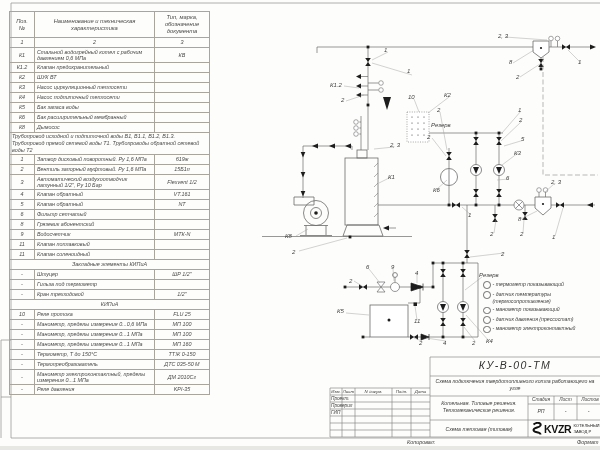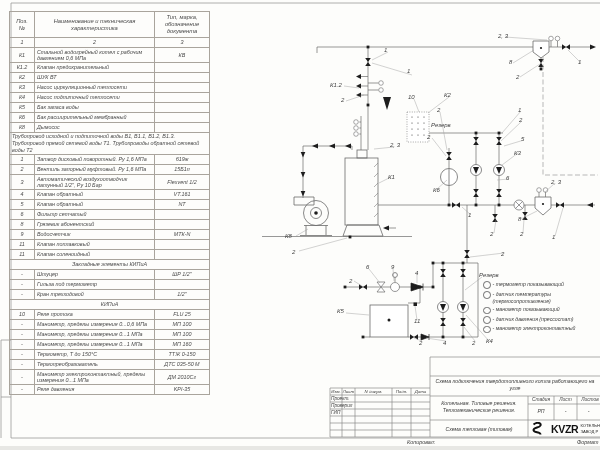--- a/index.html
+++ b/index.html
@@ -29,21 +29,21 @@
   .legend-text{font:italic 5.2px "Liberation Sans",sans-serif;color:#3e3e3e;white-space:pre-line;line-height:1.35;}
 
   
   .tb-text{position:absolute;font:italic 5.2px "Liberation Sans",sans-serif;color:#3c3c3c;}
   .tb-center{text-align:center;}
   .prewrap{white-space:pre-line;}
   .doc-number{font:italic 10.5px "Liberation Sans",sans-serif;letter-spacing:1.5px;color:#333;}
   .rev-h{font-size:4.4px;text-align:center;}
   .role{font-size:4.7px;}
   .logo{position:absolute;left:531px;top:421px;width:80px;height:15px;display:flex;align-items:center;}
-  .logo-name{font:bold 10.5px "Liberation Sans",sans-serif;color:#111;letter-spacing:-0.3px;margin:0 2px 0 8px;}
+  .logo-name{font:bold 10.5px "Liberation Sans",sans-serif;color:#111;letter-spacing:-0.3px;margin:0 2px 0 1px;}
   .logo-desc{font:normal 4.2px "Liberation Sans",sans-serif;color:#222;line-height:1.25;white-space:pre-line;}
   .footer-note{position:absolute;font:italic 5.4px "Liberation Sans",sans-serif;color:#3c3c3c;}
 </style>
 </head>
 <body>
 
 <div class="page">
 
   <svg class="draw" width="600" height="450" viewBox="0 0 600 450">
     <defs>
@@ -518,20 +518,21 @@
           <span class="legend-icon"></span>
           <span class="legend-text">- датчик давления (прессостат)</span>
         </div>
         <div class="legend-row">
           <span class="legend-icon"></span>
           <span class="legend-text">- манометр электроконтактный</span>
         </div>
       </div>
   </div>
 
+  <div class="tb-text tb-center doc-number" style="left:430px;top:359px;width:170px;">КУ-В-00-ТМ</div>
   <div class="tb-text tb-center" style="left:433px;top:378px;width:164px;line-height:1.3;">Схема подключения твердотопливного котла работающего на угле</div>
   <div class="tb-text tb-center prewrap" style="left:432px;top:400px;width:94px;line-height:1.4;">Котельная. Типовые решения.
 Тепломеханические решения.</div>
   <div class="tb-text tb-center" style="left:528px;top:397px;width:26px;font-size:4.8px;">Стадия</div>
   <div class="tb-text tb-center" style="left:554px;top:397px;width:23px;font-size:4.8px;">Лист</div>
   <div class="tb-text tb-center" style="left:577px;top:397px;width:26px;font-size:4.8px;">Листов</div>
   <div class="tb-text tb-center" style="left:528px;top:408px;width:26px;">РП</div>
   <div class="tb-text tb-center" style="left:554px;top:408px;width:23px;">-</div>
   <div class="tb-text tb-center" style="left:577px;top:408px;width:23px;">-</div>
   <div class="tb-text tb-center" style="left:432px;top:426px;width:94px;">Схема тепловая (типовая)</div>

